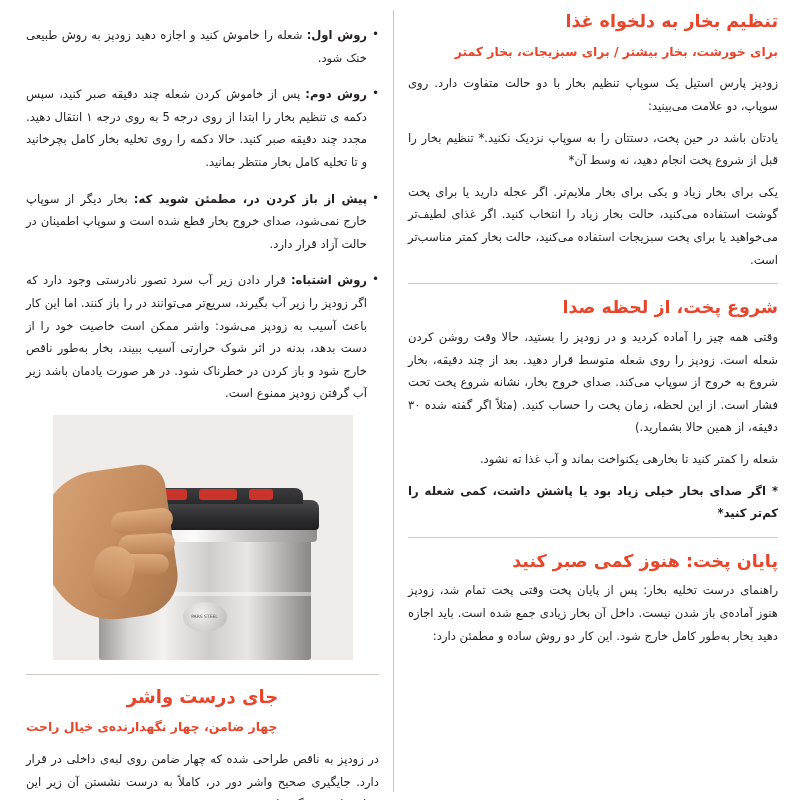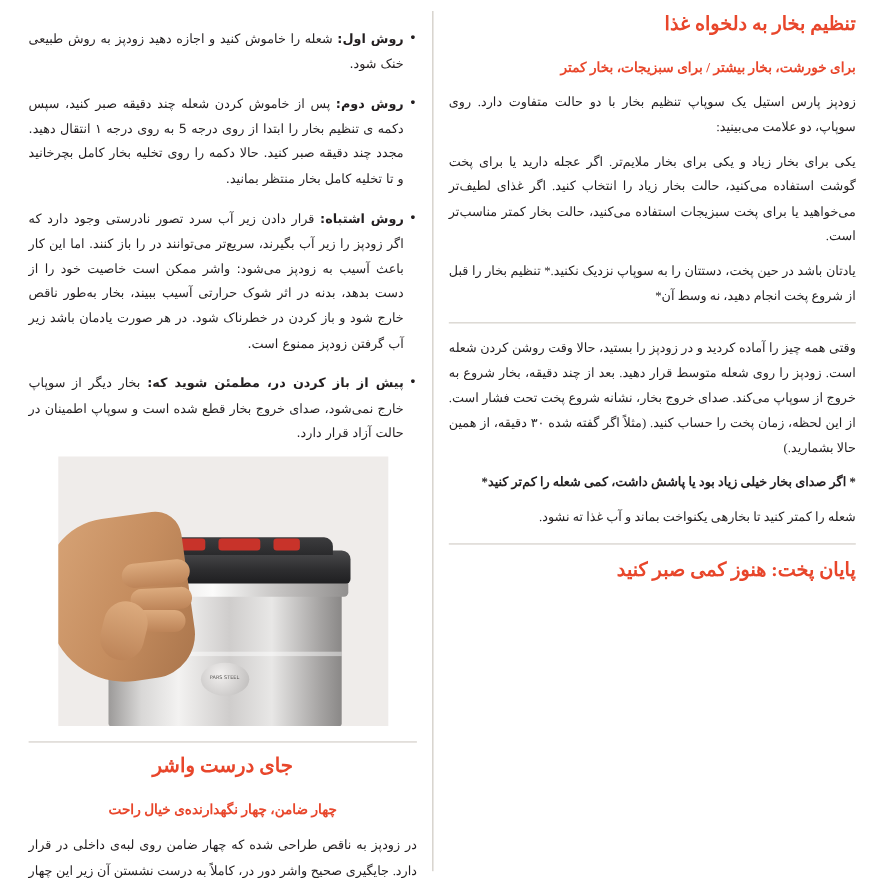--- a/index.html
+++ b/index.html
@@ -36,23 +36,23 @@
     margin: 0 0 7px 0;
     line-height: 1.3;
   }
   .sec-title.small { font-size: 18px; }
 
   .subtitle {
     color: #e8462b;
     font-size: 12.4px;
     font-weight: bold;
     line-height: 1.75;
-    margin: 18px 0 10px 0;
-  }
-  .subtitle.center { text-align: center; }
+    margin: 8px 0 10px 0;
+  }
+  .subtitle.center { text-align: left; }
 
   p.body {
     color: #231f20;
     font-size: 11.6px;
     line-height: 1.95;
     margin: 4px 0 9px 0;
     text-align: justify;
     text-justify: inter-word;
   }
 
@@ -76,21 +76,21 @@
     color: #231f20;
     font-size: 12px;
   }
 
   .divider {
     height: 1px;
     background: #cfcac3;
     margin: 12px 0 12px 0;
   }
 
-  .section-block { margin-bottom: 2px; font-family: Liberation Serif, serif; }
+  .section-block { margin-bottom: 2px; }
 
   
   .photo-wrap {
     width: 100%;
     margin: 10px 0 4px 0;
     display: flex;
     justify-content: center;
   }
   .photo {
     position: relative;
@@ -190,58 +190,60 @@
 <body>
 
 <div class="page">
 
   <div class="col col-right">
 
     <div class="section-block">
       <h2 class="sec-title">تنظیم بخار به دلخواه غذا</h2>
       <div class="subtitle">برای خورشت، بخار بیشتر /  برای سبزیجات، بخار کمتر</div>
       <p class="body">زودپز پارس استیل یک سوپاپ تنظیم بخار با دو حالت متفاوت دارد. روی سوپاپ، دو علامت می‌بینید:</p>
+      <p class="body">یادتان باشد در حین پخت، دستتان را به سوپاپ نزدیک نکنید.* تنظیم بخار را قبل از شروع پخت انجام دهید، نه وسط آن*</p>
       <p class="body">یکی برای بخار زیاد و یکی برای بخار ملایم‌تر. اگر عجله دارید یا برای پخت گوشت استفاده می‌کنید، حالت بخار زیاد را انتخاب کنید. اگر غذای لطیف‌تر می‌خواهید یا برای پخت سبزیجات استفاده می‌کنید، حالت بخار کمتر مناسب‌تر است.</p>
-      <p class="body">یادتان باشد در حین پخت، دستتان را به سوپاپ نزدیک نکنید.* تنظیم بخار را قبل از شروع پخت انجام دهید، نه وسط آن*</p>
     </div>
 
     <div class="divider"></div>
 
     <div class="section-block">
+      <h2 class="sec-title">شروع پخت، از لحظه صدا</h2>
       <p class="body">وقتی همه چیز را آماده کردید و در زودپز را بستید، حالا وقت روشن کردن شعله است. زودپز را روی شعله متوسط قرار دهید. بعد از چند دقیقه، بخار شروع به خروج از سوپاپ می‌کند. صدای خروج بخار، نشانه شروع پخت تحت فشار است. از این لحظه، زمان پخت را حساب کنید. (مثلاً اگر گفته شده ۳۰ دقیقه، از همین حالا بشمارید.)</p>
+      <p class="body">شعله را کمتر کنید تا بخارهی یکنواخت بماند و آب غذا ته نشود.</p>
       <p class="body redb">* اگر صدای بخار خیلی زیاد بود یا پاشش داشت، کمی شعله را کم‌تر کنید*</p>
-      <p class="body">شعله را کمتر کنید تا بخارهی یکنواخت بماند و آب غذا ته نشود.</p>
     </div>
 
     <div class="divider"></div>
 
     <div class="section-block">
       <h2 class="sec-title">پایان پخت: هنوز کمی صبر کنید</h2>
+      <p class="body">راهنمای درست تخلیه بخار: پس از پایان پخت وقتی پخت تمام شد، زودپز هنوز آماده‌ی باز شدن نیست. داخل آن بخار زیادی جمع شده است. باید اجازه دهید بخار به‌طور کامل خارج شود. این کار دو روش ساده و مطمئن دارد:</p>
     </div>
 
   </div>
 
   <div class="col col-left">
 
     <ul class="bullets">
       <li>
         <span class="b">روش اول:</span>
         <span>شعله را خاموش کنید و اجازه دهید زودپز به روش طبیعی خنک شود.</span>
       </li>
       <li>
         <span class="b">روش دوم:</span>
         <span>پس از خاموش کردن شعله چند دقیقه صبر کنید، سپس دکمه ی تنظیم بخار را ابتدا از روی درجه 5 به روی درجه ۱ انتقال دهید. مجدد چند دقیقه صبر کنید. حالا دکمه را روی تخلیه بخار کامل بچرخانید و تا تخلیه کامل بخار منتظر بمانید.</span>
       </li>
       <li>
+        <span class="b">پیش از باز کردن در، مطمئن شوید که:</span>
+        <span>بخار دیگر از سوپاپ خارج نمی‌شود، صدای خروج بخار قطع شده است و سوپاپ اطمینان در حالت آزاد قرار دارد.</span>
+      </li>
+      <li>
         <span class="b">روش اشتباه:</span>
         <span>قرار دادن زیر آب سرد تصور نادرستی وجود دارد که اگر زودپز را زیر آب بگیرند، سریع‌تر می‌توانند در را باز کنند. اما این کار باعث آسیب به زودپز می‌شود: واشر ممکن است خاصیت خود را از دست بدهد، بدنه در اثر شوک حرارتی آسیب ببیند، بخار به‌طور ناقص خارج شود و باز کردن در خطرناک شود. در هر صورت یادمان باشد زیر آب گرفتن زودپز ممنوع است.</span>
-      </li>
-      <li>
-        <span class="b">پیش از باز کردن در، مطمئن شوید که:</span>
-        <span>بخار دیگر از سوپاپ خارج نمی‌شود، صدای خروج بخار قطع شده است و سوپاپ اطمینان در حالت آزاد قرار دارد.</span>
       </li>
     </ul>
 
     <div class="photo-wrap">
       <div class="photo">
         <div class="pot"></div>
         <div class="pot-band"></div>
         <div class="pot-rim"></div>
         <div class="pot-badge">PARS STEEL</div>
         <div class="lid"></div>

